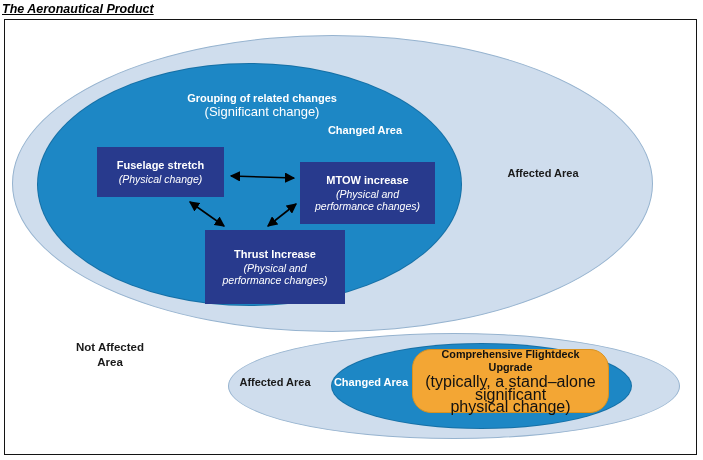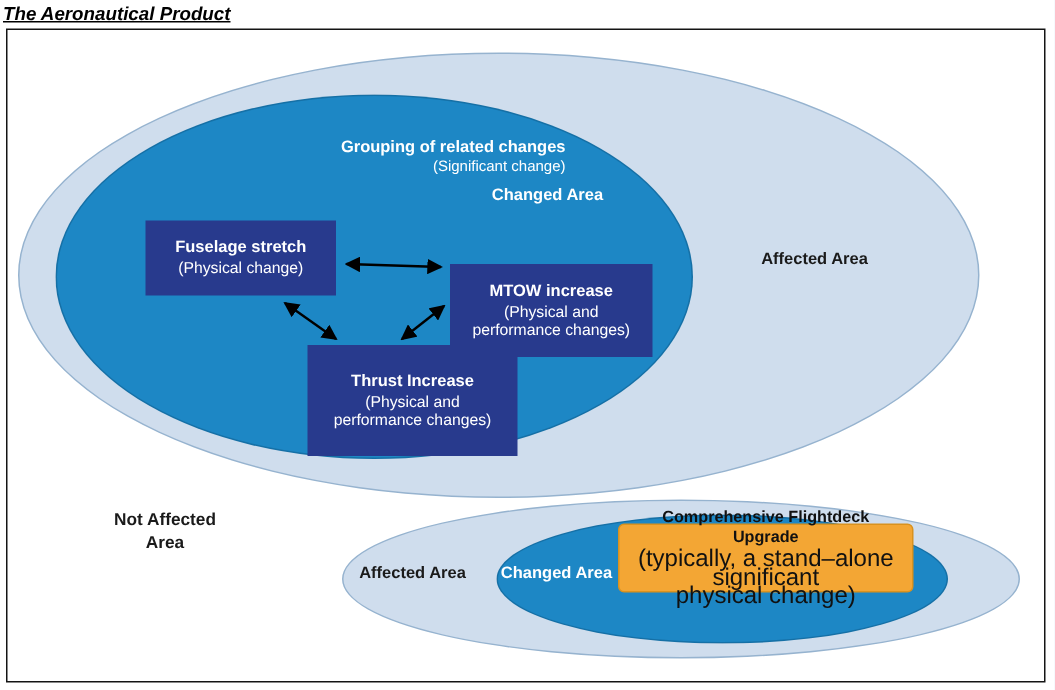--- a/index.html
+++ b/index.html
@@ -23,29 +23,29 @@
   }
   .ellipse.blue{
     background:var(--medium-blue,#1d87c5);
     border:1px solid rgba(10,70,110,.35);
   }
   .lbl{font-size:11px;font-weight:bold;text-align:center;line-height:13px;}
   .lbl.white{color:#fff;}
   .lbl.dark{color:var(--label-dark,#1a1a1a);}
   .sub{font-weight:normal;}
   .pre{white-space:pre-line;text-align:center;}
-  .grouping{width:230px;text-align:right;}
-  .grouping .sub{font-size:10px;}
+  .grouping{width:230px;}
+  .grouping .sub{font-size:13px;}
   .navy-box{
     background:var(--navy,#283a8d);color:#fff;box-sizing:border-box;
     display:flex;flex-direction:column;align-items:center;justify-content:center;
     text-align:center;gap:2px;padding:3px 4px;
   }
   .navy-box .bt{font-size:11px;font-weight:bold;line-height:12px;}
-  .navy-box .bs{font-size:10.5px;line-height:12.5px;}
+  .navy-box .bs{font-size:10.5px;line-height:12.5px;font-style:italic;}
   .orange-box{
     background:var(--orange,#f3a634);
     border:1.3px solid var(--orange-border,#d9921f);
     border-radius:4px;box-sizing:border-box;color:#111;
     display:flex;flex-direction:column;align-items:center;justify-content:center;
     text-align:center;gap:2px;padding:4px 6px;
   }
   .orange-box .bt{font-size:10.8px;font-weight:bold;line-height:13px;}
   .orange-box .bs{font-size:16px;line-height:12.5px;}
   .arrows{left:0;top:0;pointer-events:none;}
@@ -73,21 +73,21 @@
   <div class="abs lbl dark" style="left:493px;top:167px;width:100px;">Affected Area</div>
 
   <div class="abs lbl dark pre" style="left:60px;top:340px;width:100px;line-height:15px;font-size:11.5px;">Not Affected
 Area</div>
 
   <div class="abs navy-box" style="left:97px;top:147px;width:127px;height:50px;">
     <div class="bt">Fuselage stretch</div>
     <div class="bs">(Physical change)</div>
   </div>
 
-  <div class="abs navy-box" style="left:300px;top:176px;width:135px;height:62px;">
+  <div class="abs navy-box" style="left:300px;top:162px;width:135px;height:62px;">
     <div class="bt">MTOW increase</div>
     <div class="bs pre">(Physical and
 performance changes)</div>
   </div>
 
   <div class="abs navy-box" style="left:205px;top:230px;width:140px;height:74px;">
     <div class="bt">Thrust Increase</div>
     <div class="bs pre">(Physical and
 performance changes)</div>
   </div>
@@ -106,19 +106,19 @@
   </svg>
 
   <div class="abs ellipse light" style="left:228px;top:333px;width:452px;height:106px;"></div>
 
   <div class="abs ellipse blue" style="left:331px;top:343px;width:301px;height:86px;"></div>
 
   <div class="abs lbl dark" style="left:235px;top:376px;width:80px;">Affected Area</div>
 
   <div class="abs lbl white" style="left:331px;top:376px;width:80px;">Changed Area</div>
 
-  <div class="abs orange-box" style="left:412px;top:349px;width:197px;height:46px;">
+  <div class="abs orange-box" style="left:412px;top:349px;width:197px;height:64px;border-radius:19px;">
     <div class="bt">Comprehensive Flightdeck Upgrade</div>
     <div class="bs pre">(typically, a stand–alone significant
 physical change)</div>
   </div>
 
 </div>
 
 </body></html>

